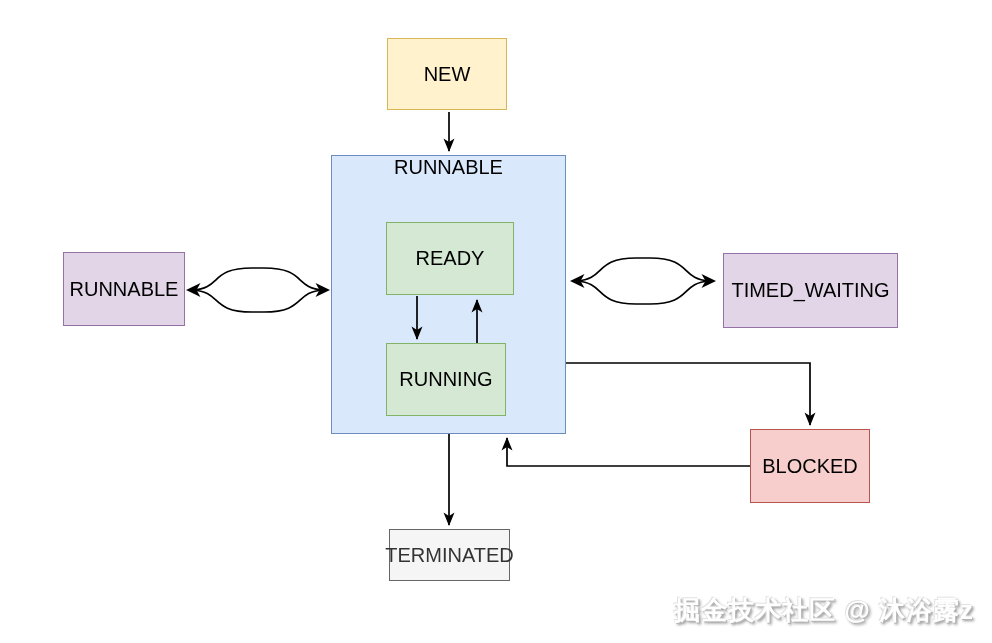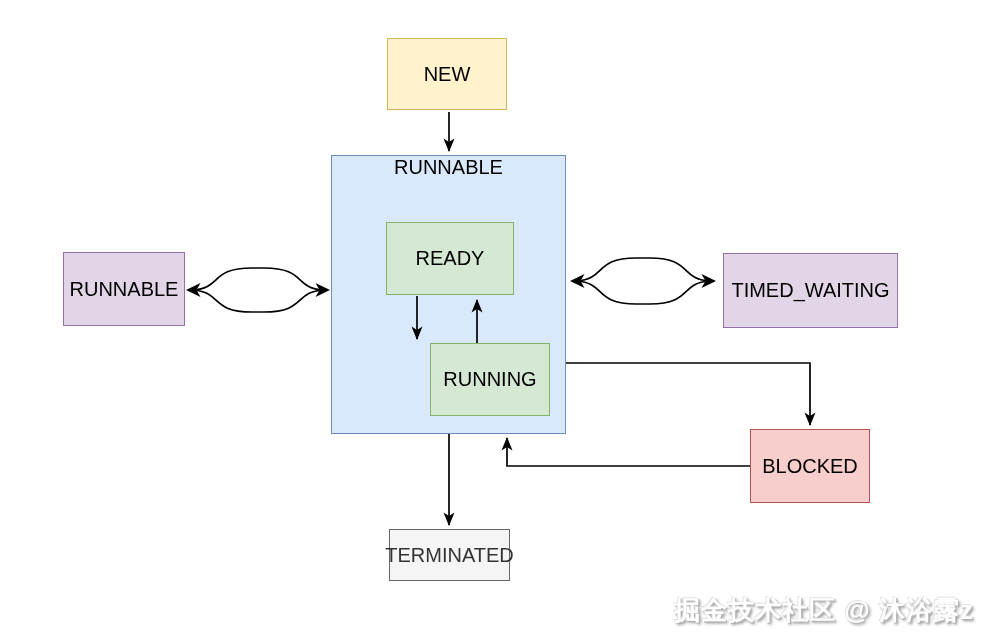--- a/index.html
+++ b/index.html
@@ -21,21 +21,21 @@
     font-size: 20px;
     color: #000000;
     text-align: center;
     white-space: nowrap;
   }
   
   .node-new         { left: 387px; top: 38px;  width: 120px; height: 72px; }
   .node-runnable    { left: 331px; top: 155px; width: 235px; height: 279px;
                       align-items: flex-start; }
   .node-ready       { left: 386px; top: 222px; width: 128px; height: 73px; }
-  .node-running     { left: 386px; top: 343px; width: 120px; height: 73px; margin-left: 44px; }
+  .node-running     { left: 386px; top: 343px; width: 120px; height: 73px; }
   .node-waiting     { left: 63px;  top: 252px; width: 122px; height: 74px; }
   .node-timed       { left: 723px; top: 253px; width: 175px; height: 75px; }
   .node-blocked     { left: 750px; top: 429px; width: 120px; height: 74px; }
   .node-terminated  { left: 389px; top: 529px; width: 121px; height: 52px; }
 
   .edges-layer {
     position: absolute;
     left: 0; top: 0;
     width: 992px; height: 643px;
     pointer-events: none;

